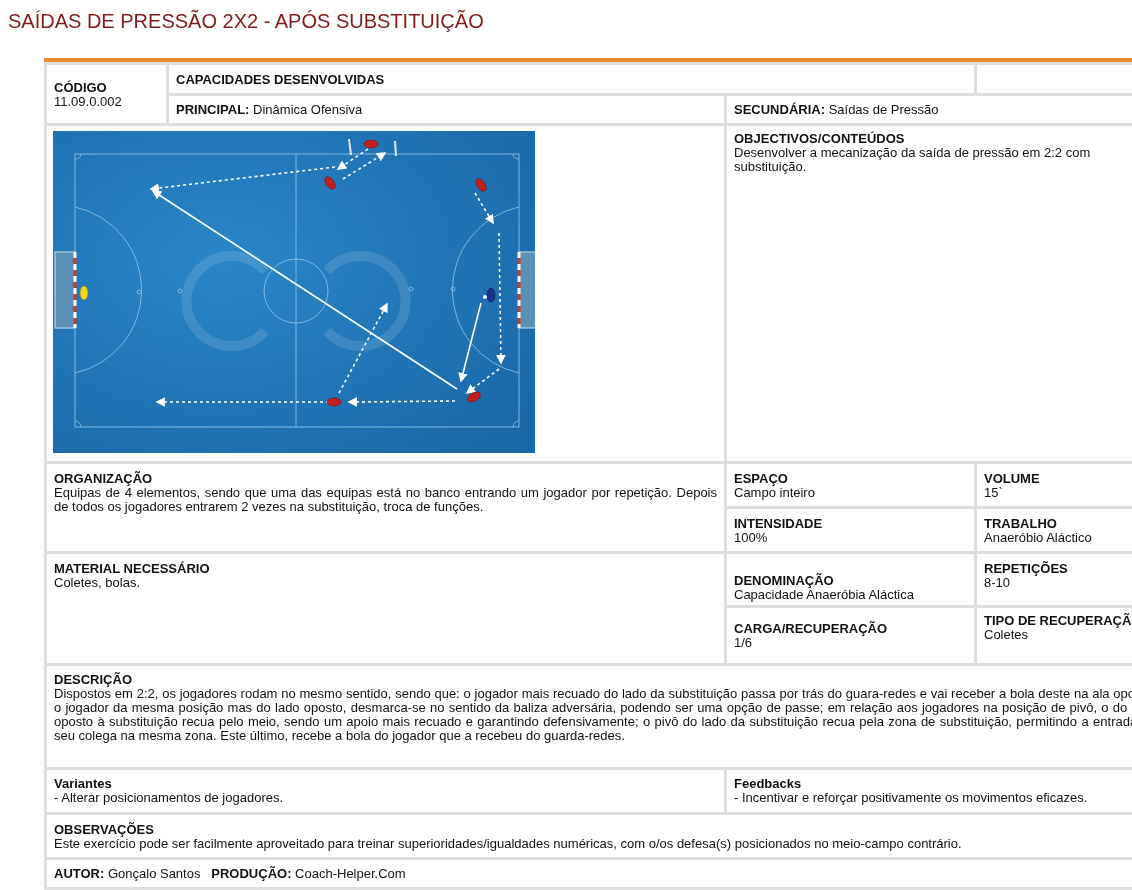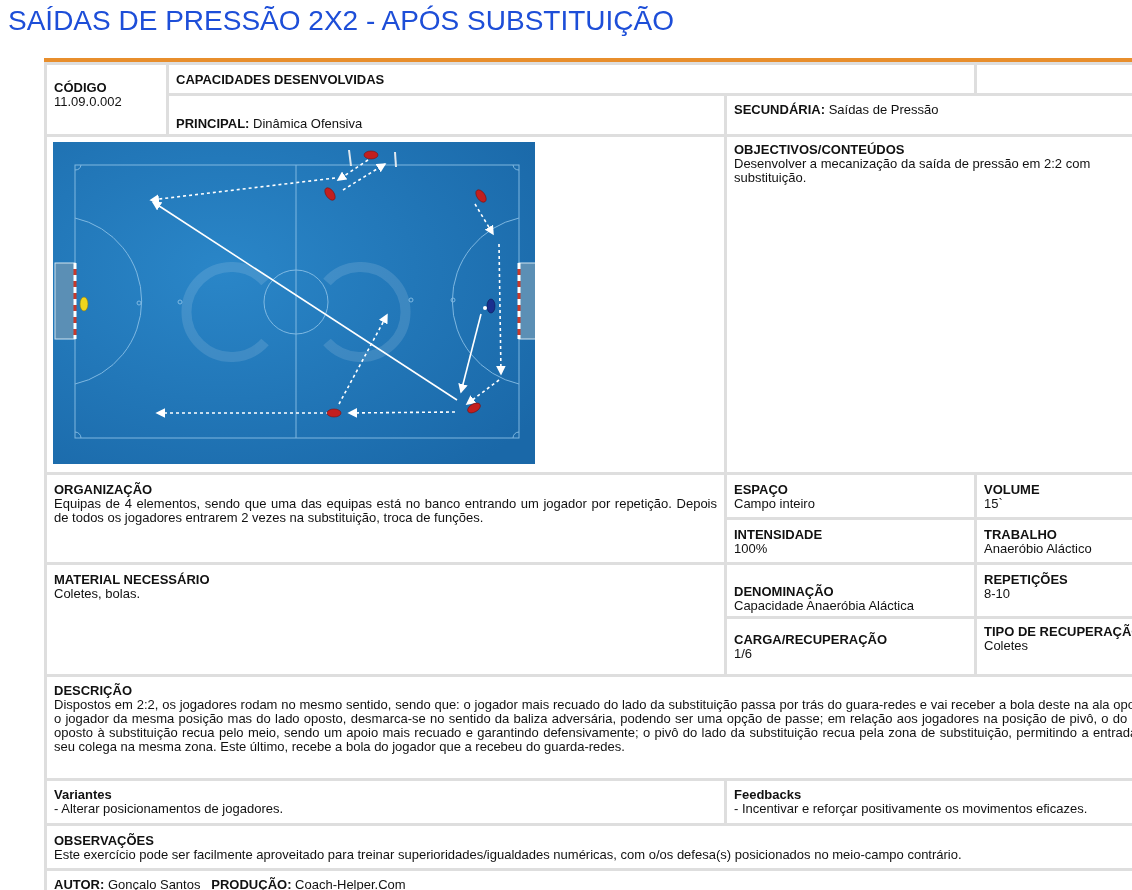--- a/index.html
+++ b/index.html
@@ -1,18 +1,18 @@
 <!DOCTYPE html>
 <html><head>
 <meta charset="utf-8">
 <style>
   * { box-sizing: border-box; margin: 0; padding: 0; }
   html, body { width: 1132px; height: 890px; background: #ffffff; overflow: hidden; }
   body { font-family: "Liberation Sans", sans-serif; color: #111; font-size: 13px; line-height: 14px; }
-  .title { position: absolute; left: 8px; top: 4px; font-size: 28px; line-height: 34px; color: #1d4ed8; letter-spacing: 0px; font-weight: normal; }
+  .title { position: absolute; left: 8px; top: 4px; font-size: 20px; line-height: 34px; color: #7f1d1d; letter-spacing: 0px; font-weight: normal; }
   .sheet { position: absolute; left: 8px; top: 58px; width: 1119px; border-top: 4px solid #e88e2c; margin-left: 36px; }
   table { border-collapse: collapse; width: 100%; table-layout: fixed; }
   td { border: 3px solid #dedede; vertical-align: top; padding: 3px 7px 3px 7px; font-size: 13px; line-height: 14px; }
   .lbl { font-weight: bold; font-size: 13px; }
   .center { text-align: left; }
   .just { text-align: justify; }
   .img-cell { padding: 5px 6px; height: 338px; }
   .field svg { display: block; }
 </style>
 </head>
@@ -31,21 +31,21 @@
   <tbody>
         <tr style="height:31px">
     <td rowspan="2" style="padding-top:16px">
       <div class="lbl">CÓDIGO</div>
       <div>11.09.0.002</div>
     </td>
     <td colspan="2" class="center lbl" style="padding-top:8px">CAPACIDADES DESENVOLVIDAS</td>
     <td></td>
   </tr>
   <tr style="height:30px">
-    <td style="padding-top:21px">
+    <td style="padding-top:7px">
       <span class="lbl">PRINCIPAL:</span>
       <span>Dinâmica Ofensiva</span>
     </td>
     <td colspan="2" style="padding-top:7px">
       <span class="lbl">SECUNDÁRIA:</span>
       <span>Saídas de Pressão</span>
     </td>
   </tr>
   <tr>
     <td colspan="2" class="img-cell">

